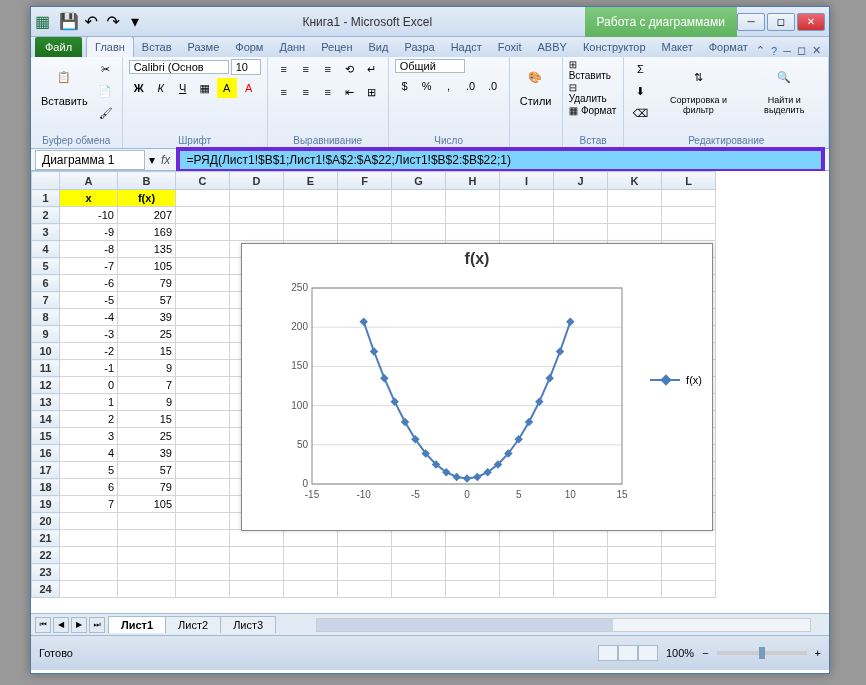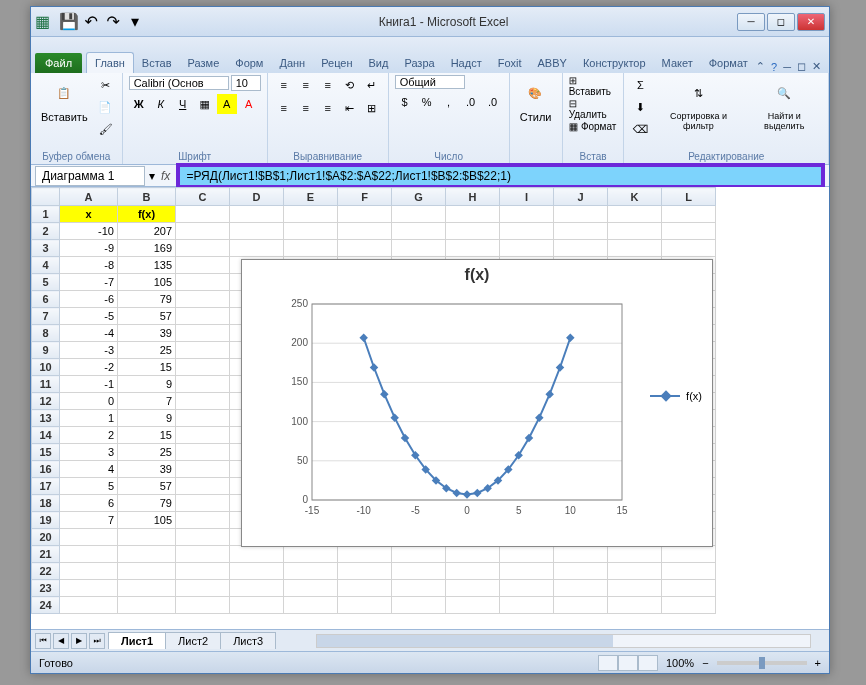--- a/index.html
+++ b/index.html
@@ -9,21 +9,21 @@
 .titlebar { height: 30px; background: linear-gradient(#e4ecf7,#cdddf0); display: flex; align-items: center; border-bottom: 1px solid #9db8d9; }
 .titlebar-icon { margin: 0 4px; color: #217346; }
 .qat { display: flex; gap: 4px; align-items: center; padding: 0 6px; }
 .qat-btn { width: 18px; height: 18px; display: flex; align-items: center; justify-content: center; cursor: pointer; }
 .titletext { flex: 1; text-align: center; font-size: 12px; color: #333; }
 .chart-context { background: linear-gradient(#7fc97f,#5fb35f); color: #fff; padding: 4px 12px; font-size: 12px; height: 30px; display: flex; align-items: center; }
 .winbtns { display: flex; gap: 2px; padding-right: 4px; }
 .winbtn { width: 28px; height: 18px; border: 1px solid #7a9ac0; background: linear-gradient(#f0f5fb,#d6e4f2); display: flex; align-items: center; justify-content: center; font-size: 10px; cursor: pointer; border-radius: 2px; }
 .winbtn.close { background: linear-gradient(#e67,#c33); color: #fff; }
 
-.ribbon-tabs { height: 36px; background: linear-gradient(#e4ecf7,#cdddf0); display: flex; align-items: flex-end; padding-left: 4px; font-size: 11px; }
+.ribbon-tabs { height: 20px; background: linear-gradient(#e4ecf7,#cdddf0); display: flex; align-items: flex-end; padding-left: 4px; font-size: 11px; }
 .tab { padding: 4px 8px; cursor: pointer; color: #3b5a82; }
 .tab.file { background: linear-gradient(#2a8a2a,#1e6e1e); color: #fff; border-radius: 2px 2px 0 0; margin-right: 4px; padding: 4px 10px; }
 .tab.active { background: #f1f5fb; border: 1px solid #9db8d9; border-bottom: none; border-radius: 3px 3px 0 0; }
 .ribbon-help { margin-left: auto; display: flex; gap: 6px; padding-right: 8px; align-items: center; color: #3b5a82; }
 
 .ribbon { height: 92px; background: linear-gradient(#f6f9fd,#e4ecf7); border-bottom: 1px solid #9db8d9; display: flex; font-size: 11px; }
 .group { border-right: 1px solid #c3d4e8; padding: 2px 6px; display: flex; flex-direction: column; }
 .group-body { flex: 1; display: flex; gap: 4px; align-items: flex-start; }
 .group-label { text-align: center; color: #5a7aa6; font-size: 10px; padding-top: 2px; }
 .big-btn { display: flex; flex-direction: column; align-items: center; gap: 2px; padding: 2px 4px; cursor: pointer; }
@@ -59,21 +59,21 @@
 
 .sheet-tabs { height: 22px; background: #e2eaf4; border-top: 1px solid #9db8d9; display: flex; align-items: center; font-size: 11px; }
 .nav-btns { display: flex; padding: 0 4px; gap: 2px; }
 .nav-btn { width: 16px; height: 16px; border: 1px solid #abc; display: flex; align-items: center; justify-content: center; font-size: 8px; cursor: pointer; }
 .stab { padding: 2px 12px; background: #fff; border: 1px solid #abc; border-bottom: none; cursor: pointer; margin-left: -1px; }
 .stab.active { font-weight: bold; background: #fff; }
 .stab.inactive { background: #e8eef6; }
 .hscroll { flex: 1; margin: 0 18px 0 40px; height: 14px; background: #f0f4fa; border: 1px solid #ccc; position: relative; }
 .hscroll-thumb { position: absolute; left: 0; width: 60%; height: 100%; background: #c8d6e8; }
 
-.statusbar { height: 22px; background: linear-gradient(#dce6f2,#c8d6e8); border-top: 1px solid #9db8d9; display: flex; align-items: center; font-size: 11px; padding: 0 8px; }
+.statusbar { height: 35px; background: linear-gradient(#dce6f2,#c8d6e8); border-top: 1px solid #9db8d9; display: flex; align-items: center; font-size: 11px; padding: 0 8px; }
 .statusbar .right { margin-left: auto; display: flex; align-items: center; gap: 8px; }
 .view-btns { display: flex; }
 .view-btn { width: 20px; height: 16px; border: 1px solid #abc; background: #eef3fa; }
 .zoom-slider { width: 90px; height: 4px; background: #ccc; position: relative; }
 .zoom-thumb { position: absolute; left: 42px; top: -4px; width: 6px; height: 12px; background: #7a9ac0; }
 
 svg { overflow: visible; }
 </style>
 </head>
 <body>
@@ -84,20 +84,21 @@
     <span class="titlebar-icon">▦</span>
     <div class="qat">
       <span class="qat-btn">💾</span>
       <span class="qat-btn">↶</span>
       <span class="qat-btn">↷</span>
       <span class="qat-btn">▾</span>
     </div>
     <div class="titletext">
       <span>Книга1</span> - <span>Microsoft Excel</span>
     </div>
+    <div class="chart-context">Работа с диаграммами</div>
     <div class="winbtns">
       <div class="winbtn">─</div>
       <div class="winbtn">◻</div>
       <div class="winbtn close">✕</div>
     </div>
   </div>
 
   <div class="ribbon-tabs">
     <div class="tab file">Файл</div>
     <div class="tab active">Главн</div>

